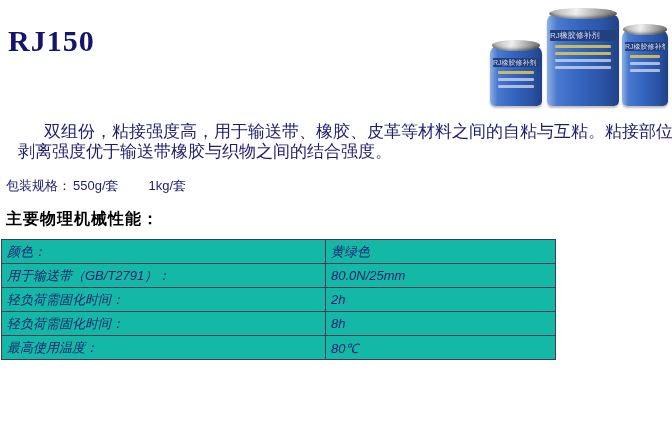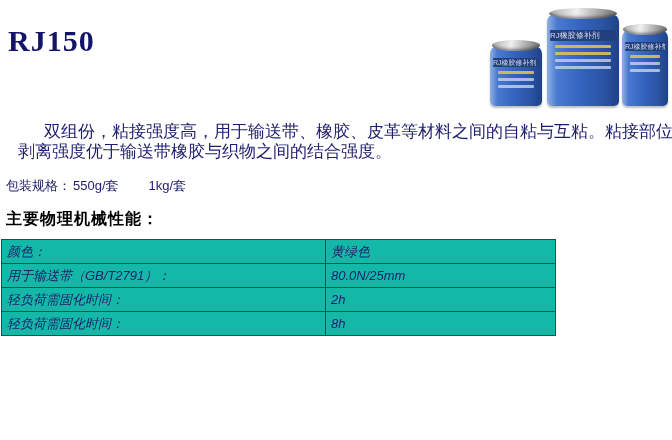--- a/index.html
+++ b/index.html
@@ -130,16 +130,20 @@
         <td>80.0N/25mm</td>
       </tr>
       <tr>
         <td class="col-label">轻负荷需固化时间：</td>
         <td>2h</td>
       </tr>
       <tr>
         <td class="col-label">轻负荷需固化时间：</td>
         <td>8h</td>
       </tr>
+      <tr>
+        <td class="col-label">最高使用温度：</td>
+        <td>80℃</td>
+      </tr>
     </tbody>
   </table>
 
 </div>
 
 </body></html>

